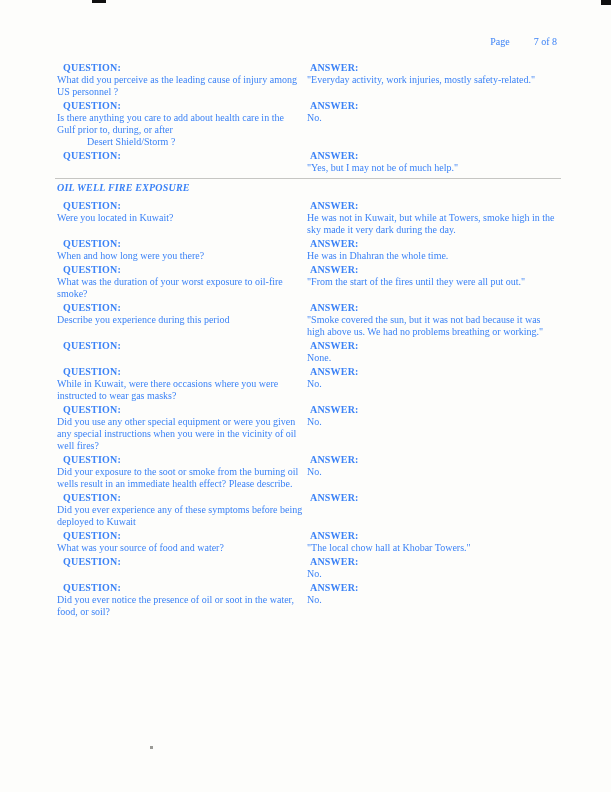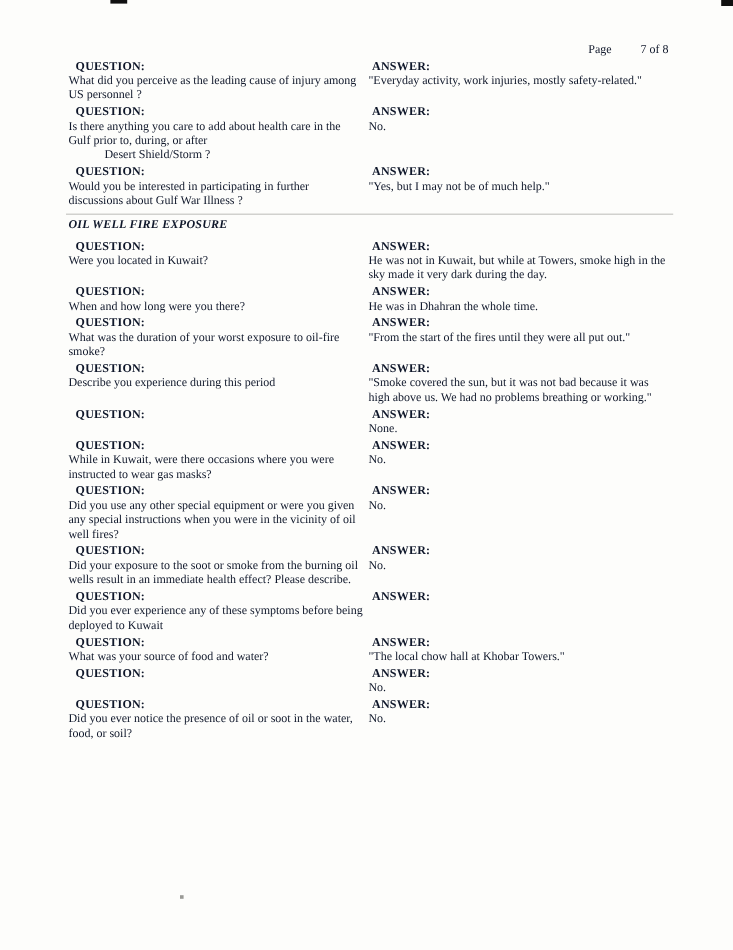--- a/index.html
+++ b/index.html
@@ -3,29 +3,29 @@
 <meta charset="utf-8">
 <style>
   * { margin: 0; padding: 0; box-sizing: border-box; }
   html, body { background: #ffffff; }
   body { font-family: "Liberation Serif", serif; }
   .page {
     width: 611px; height: 792px;
     background: #fdfdfb;
     position: relative;
     overflow: hidden;
-    color: #0f172a;
+    color: #3b82f6;
   }
   .page-header {
     position: absolute; top: 36px; right: 54px;
     font-size: 10px; line-height: 12px;
   }
   .page-header .num { margin-left: 24px; }
   .content {
-    position: absolute; left: 57px; top: 50px; width: 502px;
+    position: absolute; left: 57px; top: 62px; width: 502px;
   }
   .qa-row {
     display: grid;
     grid-template-columns: 250px 252px;
     margin-bottom: 2px;
   }
   .label {
     font-weight: bold;
     font-size: 10px; line-height: 12px;
     letter-spacing: 0.2px;
@@ -88,21 +88,20 @@
       </div>
       <div class="a-col">
         <div class="label">ANSWER:</div>
         <div class="a-text">No.</div>
       </div>
     </div>
 
     <div class="qa-row">
       <div class="q-col">
         <div class="label">QUESTION:</div>
-        <div class="q-text">Would you be interested in participating in further discussions about Gulf War Illness ?</div>
       </div>
       <div class="a-col">
         <div class="label">ANSWER:</div>
         <div class="a-text">"Yes, but I may not be of much help."</div>
       </div>
     </div>
 
     <div class="section-divider"></div>
     <div class="section-title">OIL WELL FIRE EXPOSURE</div>
 

